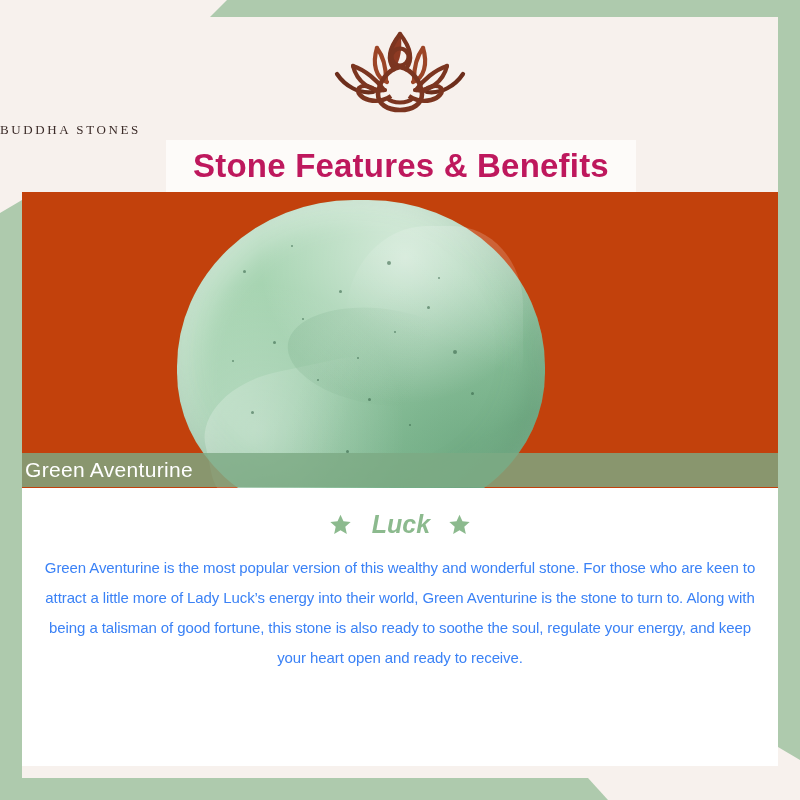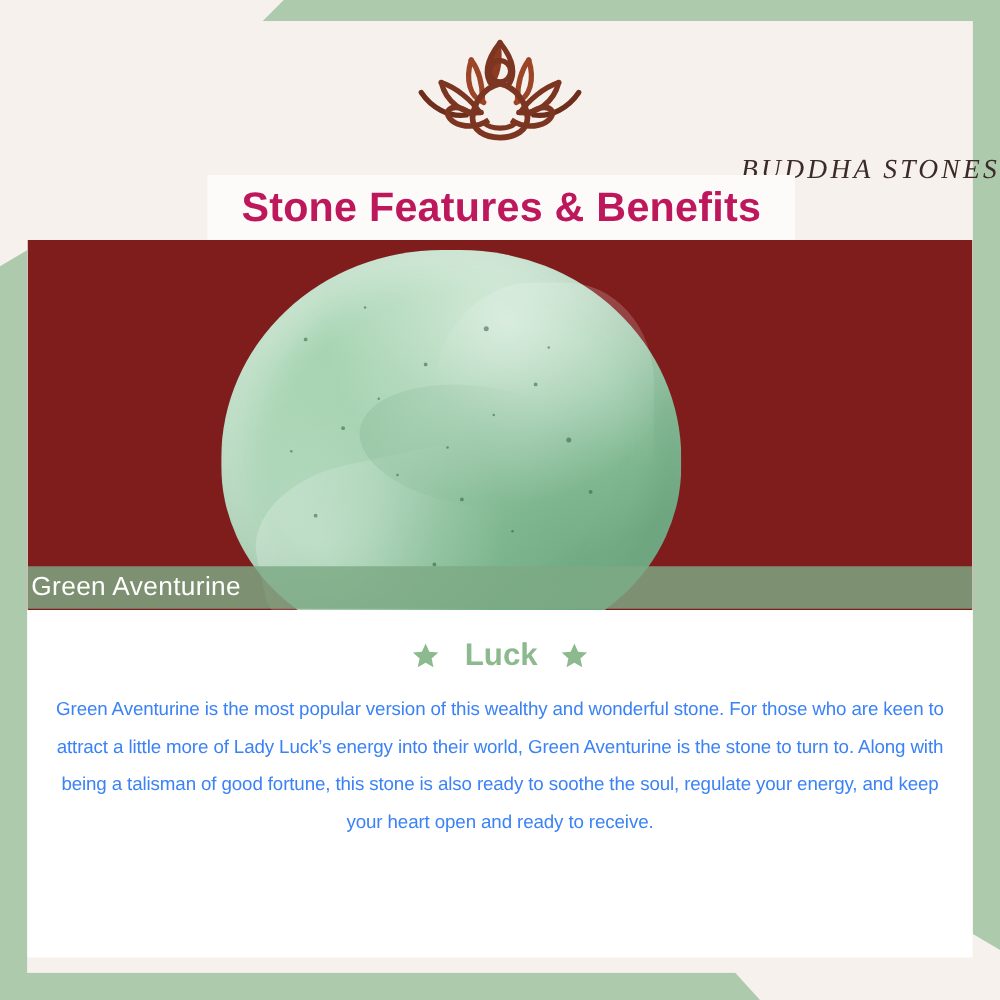--- a/index.html
+++ b/index.html
@@ -60,25 +60,24 @@
     text-align: center;
   }
   .logo-mark {
     display: block;
     margin: 0 auto;
   }
   .logo-wordmark {
     display: block;
     margin-top: 4px;
     font-family: "Liberation Serif", serif;
-    font-size: 22px;
+    font-size: 13px;
     letter-spacing: 2.6px;
     color: #3b2b28;
-    text-align: right;
-    font-style: italic;
+    text-align: left;
   }
 
   
   .title-banner {
     position: absolute;
     top: 140px; left: 166px;
     width: 470px; height: 52px;
     background: #fdfbf9;
     display: flex;
     align-items: center;
@@ -99,21 +98,21 @@
     width: 756px; height: 574px;
     background: #ffffff;
     overflow: hidden;
   }
 
   
   .photo-area {
     position: absolute;
     left: 0; top: 0;
     width: 756px; height: 296px;
-    background: #7f1d1d;
+    background: #c2410c;
     overflow: hidden;
   }
   .stone {
     position: absolute;
     left: 155px; top: 8px;
     width: 368px; height: 320px;
     border-radius: 48% 48% 44% 44% / 52% 52% 46% 46%;
     background:
       radial-gradient(circle at 62% 18%, rgba(255,255,255,0.55) 0%, rgba(255,255,255,0) 42%),
       radial-gradient(circle at 22% 72%, rgba(255,255,255,0.30) 0%, rgba(255,255,255,0) 40%),
@@ -183,20 +182,21 @@
     margin-top: 22px;
   }
   .benefit {
     display: flex;
     align-items: center;
     gap: 20px;
     font-size: 25px;
     font-weight: bold;
     color: #8cba8e;
     white-space: nowrap;
+    font-style: italic;
   }
   .star-icon {
     display: inline-block;
     width: 23px; height: 23px;
     color: #8cba8e;
     flex: 0 0 auto;
   }
   .body-text {
     margin: 14px 14px 0 14px;
     font-size: 15px;

